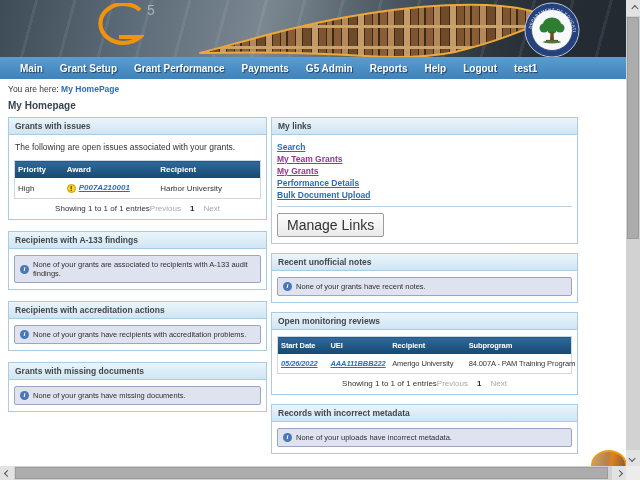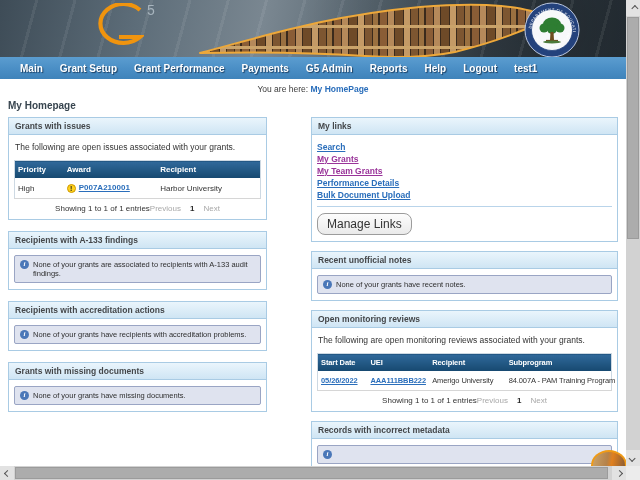--- a/index.html
+++ b/index.html
@@ -22,37 +22,37 @@
 
   
   .nav { position:absolute; left:0; top:57px; width:626px; height:22px;
     background:linear-gradient(#5b9dd0 0%,#4a8ec5 55%,#3f83ba 100%);
     display:flex; align-items:center; padding-left:20px; }
   .nav a { color:#fff; font-weight:bold; font-size:10px; text-decoration:none;
     text-shadow:1px 1px 1px #1c4064; margin-right:17px; white-space:nowrap;text-align:center; }
 
   
   .content { position:absolute; left:0; top:79px; width:626px; height:387px; background:#fff; padding:5px 8px 0; }
-  .breadcrumb { font-size:8.5px; color:#3a3a3a; margin-bottom:6px;text-align:center; }
+  .breadcrumb { font-size:8.5px; color:#3a3a3a; margin-bottom:6px; }
   .breadcrumb a { color:#2a6ebb; font-weight:bold; text-decoration:none; }
   .page-title { font-size:10px; font-weight:bold; color:#38454f; margin-bottom:6px; }
   .columns { display:flex; gap:4px; align-items:flex-start; }
   .col-left { width:259px; }
-  .col-right { width:307px;margin-left:40px; }
+  .col-right { width:307px; }
 
   .panel { border:1px solid #a9cbe4; background:#fff; }
   .col-left .panel { margin-bottom:11px; }
   .col-right .panel { margin-bottom:9px; }
   .panel-header { background:linear-gradient(#eaf5fc,#cfe5f4); border-bottom:1px solid #a9cbe4;
     padding:3px 6px; font-size:8.5px; font-weight:bold; color:#44474a; }
   .panel-body { padding:6px 5px; }
   .desc { font-size:8.5px; color:#333; margin:1px 1px 8px; }
 
   .infobox { background:#dfe3ef; border:1px solid #9aa5c4; border-radius:2px;
-    padding:4px 5px; display:flex; gap:4px; font-size:7.5px; color:#2f2f2f; }
+    padding:4px 5px; display:flex; align-items:center; gap:4px; font-size:7.5px; color:#2f2f2f; }
   .info-icon { width:9px; height:9px; border-radius:50%; background:#4a77b8; color:#fff;
     flex:0 0 auto; text-align:center; font:italic bold 7px/9px "Liberation Serif", serif; }
   .info-icon::before { content:"i"; }
   .warn-icon { display:inline-block; width:9px; height:9px; border-radius:50%;
     background:#ffd21e; border:1px solid #cf9a00; color:#1e1e1e; text-align:center;
     font:bold 7px/8px "Liberation Sans", sans-serif; vertical-align:-1px; margin-right:3px; }
   .warn-icon::before { content:"!"; }
 
   table.dtable { width:100%; border-collapse:collapse; table-layout:fixed; border:1px solid #cdd9e3; }
   .dtable th { background:linear-gradient(#30699b,#16486f); color:#fff; text-align:left;
@@ -60,34 +60,34 @@
   .dtable td { background:#fff; padding:5px 3px; border-bottom:1px solid #d6d6d6; white-space:nowrap; }
   .t-issues { font-size:8px; }
   .t-issues th:nth-child(1), .t-issues td:nth-child(1) { width:20%;margin-top:10px; }
   .t-issues th:nth-child(2), .t-issues td:nth-child(2) { width:38%; }
   .t-issues th:nth-child(3), .t-issues td:nth-child(3) { width:42%; }
   .t-monitor { font-size:7.5px; letter-spacing:-0.1px; }
   .t-monitor th:nth-child(1), .t-monitor td:nth-child(1) { width:17%; }
   .t-monitor th:nth-child(2), .t-monitor td:nth-child(2) { width:21%; }
   .t-monitor th:nth-child(3), .t-monitor td:nth-child(3) { width:26%; }
   .t-monitor th:nth-child(4), .t-monitor td:nth-child(4) { width:36%; }
-  a.cell-link { color:#2a6ebb; font-weight:bold; text-decoration:underline; }
+  a.cell-link { color:#2a6ebb; font-weight:bold; text-decoration:underline;font-style:italic; }
 
   .table-footer { display:flex; justify-content:center; align-items:center;
     font-size:8px; margin-top:5px; color:#333; }
   .pagination { display:flex; gap:9px; align-items:center; }
   .pg-disabled { color:#a8a8a8; cursor:default; text-decoration:none; }
   .pg-current { color:#2b2b2b; font-weight:bold; text-decoration:none; }
 
   .links-list a { display:block; font-size:8.5px; font-weight:bold; line-height:12px;
     color:#2a6ebb; text-decoration:underline; }
   .links-list a.visited { color:#993399; }
   .links-divider { border:0; border-top:1px solid #b9d4ea; margin:5px 0 6px; }
   .btn { display:inline-block; background:linear-gradient(#fdfdfd,#eaeaea); border:1px solid #9c9c9c;
-    border-radius:8px; padding:3px 9px; font-size:12px; color:#333;
+    border-radius:2px; padding:3px 9px; font-size:14px; color:#333;
     font-family:"Liberation Sans", sans-serif; cursor:pointer; }
 
   .back-top { text-align:right; padding-right:42px; margin-top:6px; }
 
   .footer-logo { position:absolute; left:591px; top:450px; width:36px; height:16px; z-index:6;
     border:2px solid #ef9a16; border-bottom:none; border-radius:100% 100% 0 0 / 190% 190% 0 0;
     background:linear-gradient(100deg,#caa36a,#b5824a 45%,#e0801f 60%,#8a5d36); overflow:hidden; }
 
   
   .vscroll { position:absolute; right:0; top:0; width:14px; height:466px; background:#d2d2d2; z-index:10; }
@@ -243,22 +243,22 @@
         </div>
       </div>
     </div>
 
     <div class="col-right">
       <div class="panel">
         <div class="panel-header">My links</div>
         <div class="panel-body">
           <div class="links-list">
             <a href="#">Search</a>
+            <a href="#" class="visited">My Team Grants</a>
             <a href="#" class="visited">My Grants</a>
-            <a href="#" class="visited">My Team Grants</a>
             <a href="#">Performance Details</a>
             <a href="#">Bulk Document Upload</a>
           </div>
           <hr class="links-divider">
           <button class="btn">Manage Links</button>
         </div>
       </div>
 
       <div class="panel">
         <div class="panel-header">Recent unofficial notes</div>
@@ -266,21 +266,20 @@
           <div class="infobox">
             <span class="info-icon"></span>
             <span>None of your grants have recent notes.</span>
           </div>
         </div>
       </div>
 
       <div class="panel">
         <div class="panel-header">Open monitoring reviews</div>
         <div class="panel-body">
-          <div class="desc">The following are open monitoring reviews associated with your grants.</div>
           <table class="dtable t-monitor">
             <thead>
               <tr>
                 <th>Start Date</th>
                 <th>UEI</th>
                 <th>Recipient</th>
                 <th>Subprogram</th>
               </tr>
             </thead>
             <tbody>
@@ -301,20 +300,21 @@
             </span>
           </div>
         </div>
       </div>
 
       <div class="panel">
         <div class="panel-header">Records with incorrect metadata</div>
         <div class="panel-body">
           <div class="infobox">
             <span class="info-icon"></span>
+            <span>None of your uploads have incorrect metadata.</span>
           </div>
         </div>
       </div>
 
       <div class="back-top">
         
       </div>
     </div>
   </div>
 </div>

